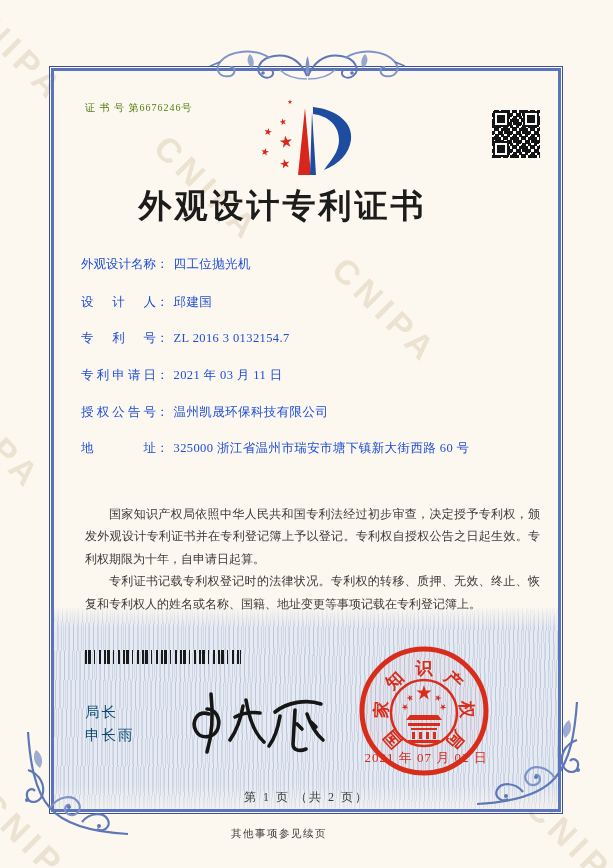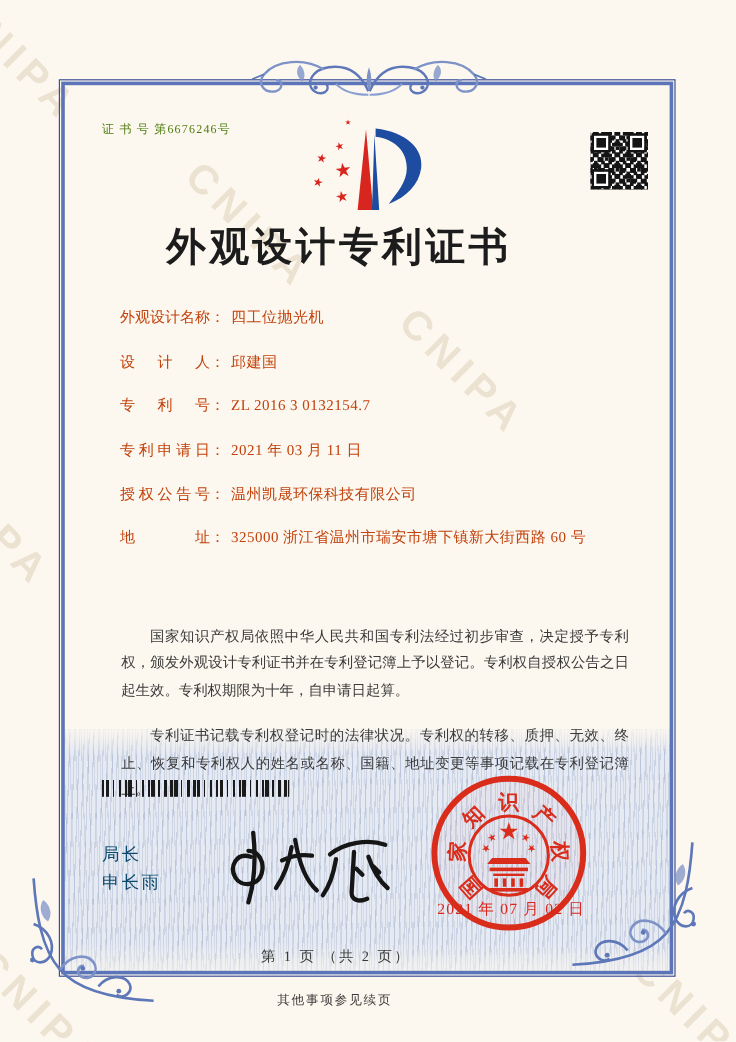--- a/index.html
+++ b/index.html
@@ -18,39 +18,39 @@
      background-color:#e6eaf2;
      background-image:
        linear-gradient(180deg,rgba(253,248,239,.85),rgba(253,248,239,0) 10%,rgba(253,248,239,0) 88%,rgba(253,248,239,.55)),
        repeating-linear-gradient(92deg,rgba(125,145,185,.26) 0 1px,rgba(0,0,0,0) 1px 4px),
        repeating-linear-gradient(88deg,rgba(125,145,185,.20) 0 1px,rgba(0,0,0,0) 1px 5px);}
   .abs{position:absolute;z-index:2;}
   .certno{left:85px;top:101px;font-size:10px;letter-spacing:1px;color:#4d7c0f;}
   .title{left:0;top:184px;width:565px;text-align:center;font-size:33px;font-weight:700;
          letter-spacing:3px;color:#1c1c1c;}
   
-  .frow{position:absolute;left:100px;z-index:2;font-size:12.5px;color:#c2410c;white-space:nowrap;}
+  .frow{position:absolute;left:81px;z-index:2;font-size:12.5px;color:#1d4ed8;white-space:nowrap;}
   .flabel{display:inline-block;width:75px;text-align:justify;text-align-last:justify;}
   .flabel.w2{width:96px;}
   .fcolon{display:inline-block;margin-right:5px;}
   .fvalue{letter-spacing:.4px;}
   .gap2{display:inline-block;width:36px;}
   
   .paras{left:85px;top:503px;width:455px;font-size:12px;line-height:22.4px;
          text-align:justify;color:#3a3a3a;}
-  .paras p{margin:16px;text-indent:2em;}
+  .paras p{margin:0;text-indent:2em;}
   
   .barcode{left:85px;top:650px;width:156px;height:14px;z-index:2;
      background:repeating-linear-gradient(90deg,#1a1a1a 0 2px,rgba(0,0,0,0) 2px 3px,
        #1a1a1a 3px 6px,rgba(0,0,0,0) 6px 9px,#1a1a1a 9px 10px,rgba(0,0,0,0) 10px 14px,
        #1a1a1a 14px 16px,rgba(0,0,0,0) 16px 19px);}
   .sig-label{left:85px;font-size:14.5px;color:#0c4a6e;letter-spacing:2px;}
   .seal-date{left:356px;top:749px;width:140px;text-align:center;font-size:13px;
              letter-spacing:1px;color:#d8281e;z-index:3;}
-  .pagenum{left:0;top:789px;width:560px;text-align:center;font-size:12px;
+  .pagenum{left:0;top:789px;width:613px;text-align:center;font-size:12px;
            letter-spacing:2px;color:#3a3a3a;}
   .footer{left:0;top:827px;width:558px;text-align:center;font-size:10.5px;
           letter-spacing:1.5px;color:#3a3a3a;}
   
   .qr{left:492px;top:110px;width:48px;height:48px;background-color:#fff;
      background-image:
        repeating-conic-gradient(#141414 0 25%,rgba(0,0,0,0) 0 50%),
        repeating-conic-gradient(#141414 0 25%,rgba(0,0,0,0) 0 50%);
      background-size:6px 6px,9px 9px;background-position:0 0,2px 3px;}
   .qr .f{position:absolute;width:12px;height:12px;background:#141414;

